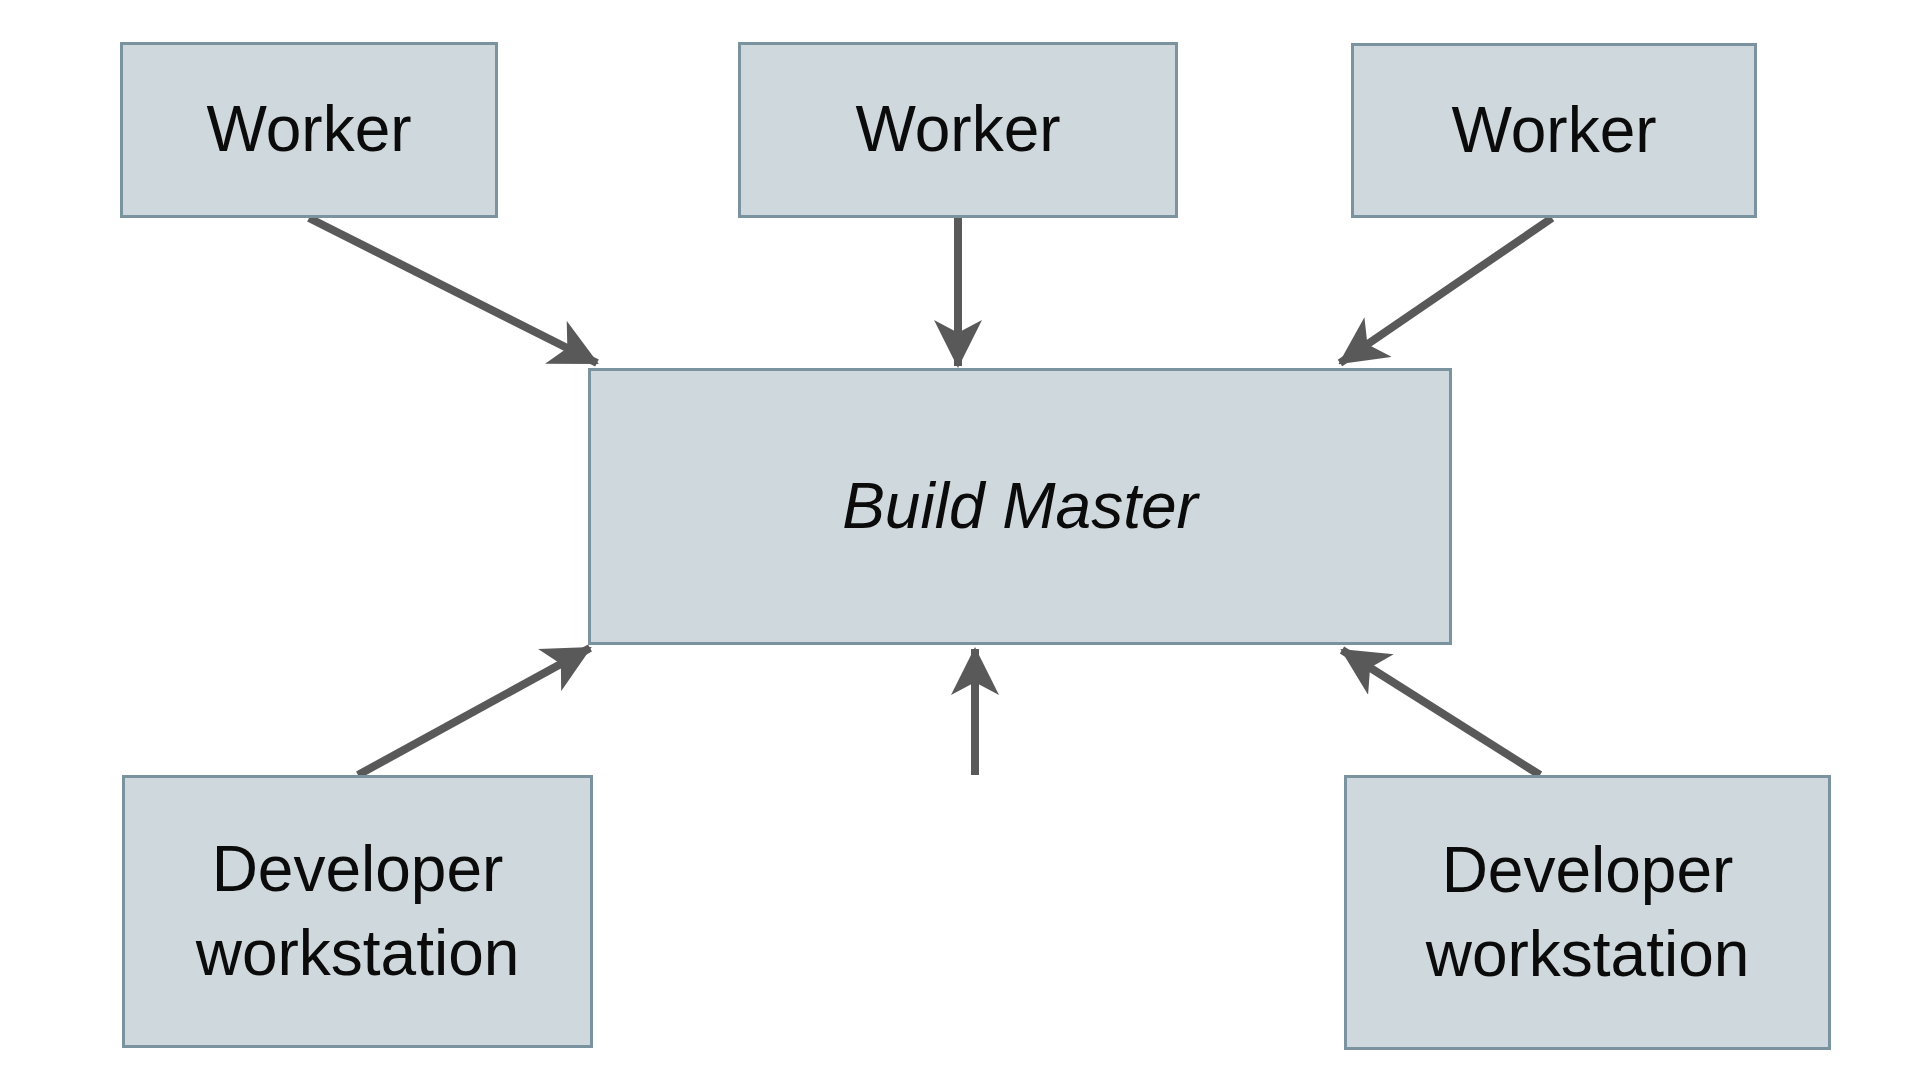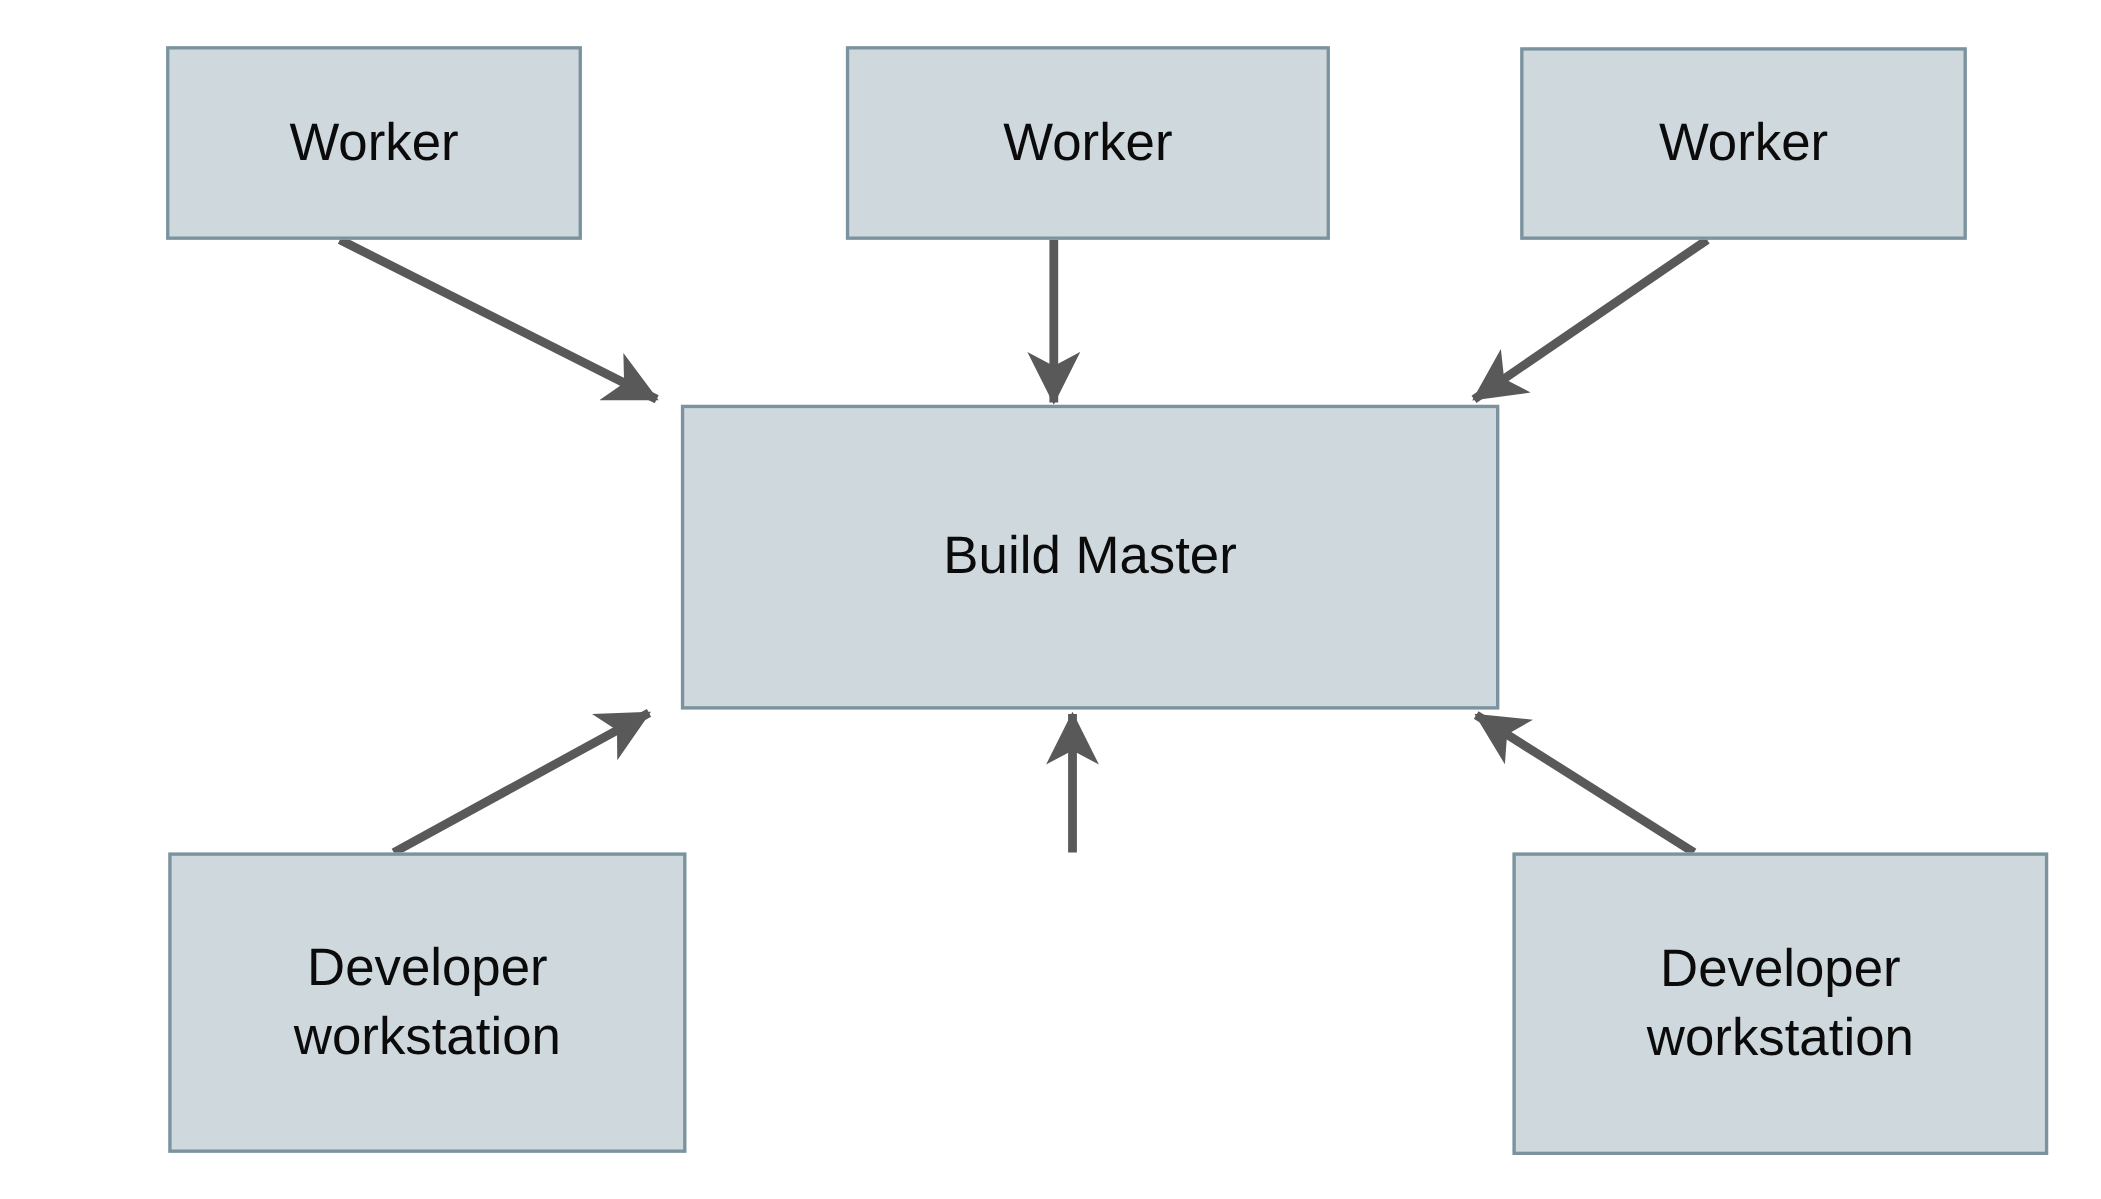--- a/index.html
+++ b/index.html
@@ -21,29 +21,28 @@
   #arrows line{stroke:var(--arrow);stroke-width:8;}
   #arrows .head{fill:var(--arrow);}
   .node{
     position:absolute;
     box-sizing:border-box;
     background:var(--node-fill);
     border:3px solid var(--node-border);
     display:flex;align-items:center;justify-content:center;
     text-align:center;
     color:var(--text);
-    font-size:48px;
+    font-size:64px;
     line-height:1.3;
     padding:0 22px;
-    margin-left:31px;
   }
   #n-worker-1{left:120px;top:42px;width:378px;height:176px;}
   #n-worker-2{left:738px;top:42px;width:440px;height:176px;}
   #n-worker-3{left:1351px;top:43px;width:406px;height:175px;}
-  #n-build-master{left:588px;top:368px;width:744px;height:277px;}
+  #n-build-master{left:588px;top:368px;width:864px;height:277px;font-style:italic;}
   #n-dw-left{left:122px;top:775px;width:471px;height:273px;}
   #n-ci-server{left:742px;top:775px;width:423px;height:275px;}
   #n-dw-right{left:1344px;top:775px;width:487px;height:275px;}
 </style>
 </head>
 <body>
 
 <div id="canvas">
 
   <svg id="arrows" viewBox="0 0 1910 1090" xmlns="http://www.w3.org/2000/svg">

